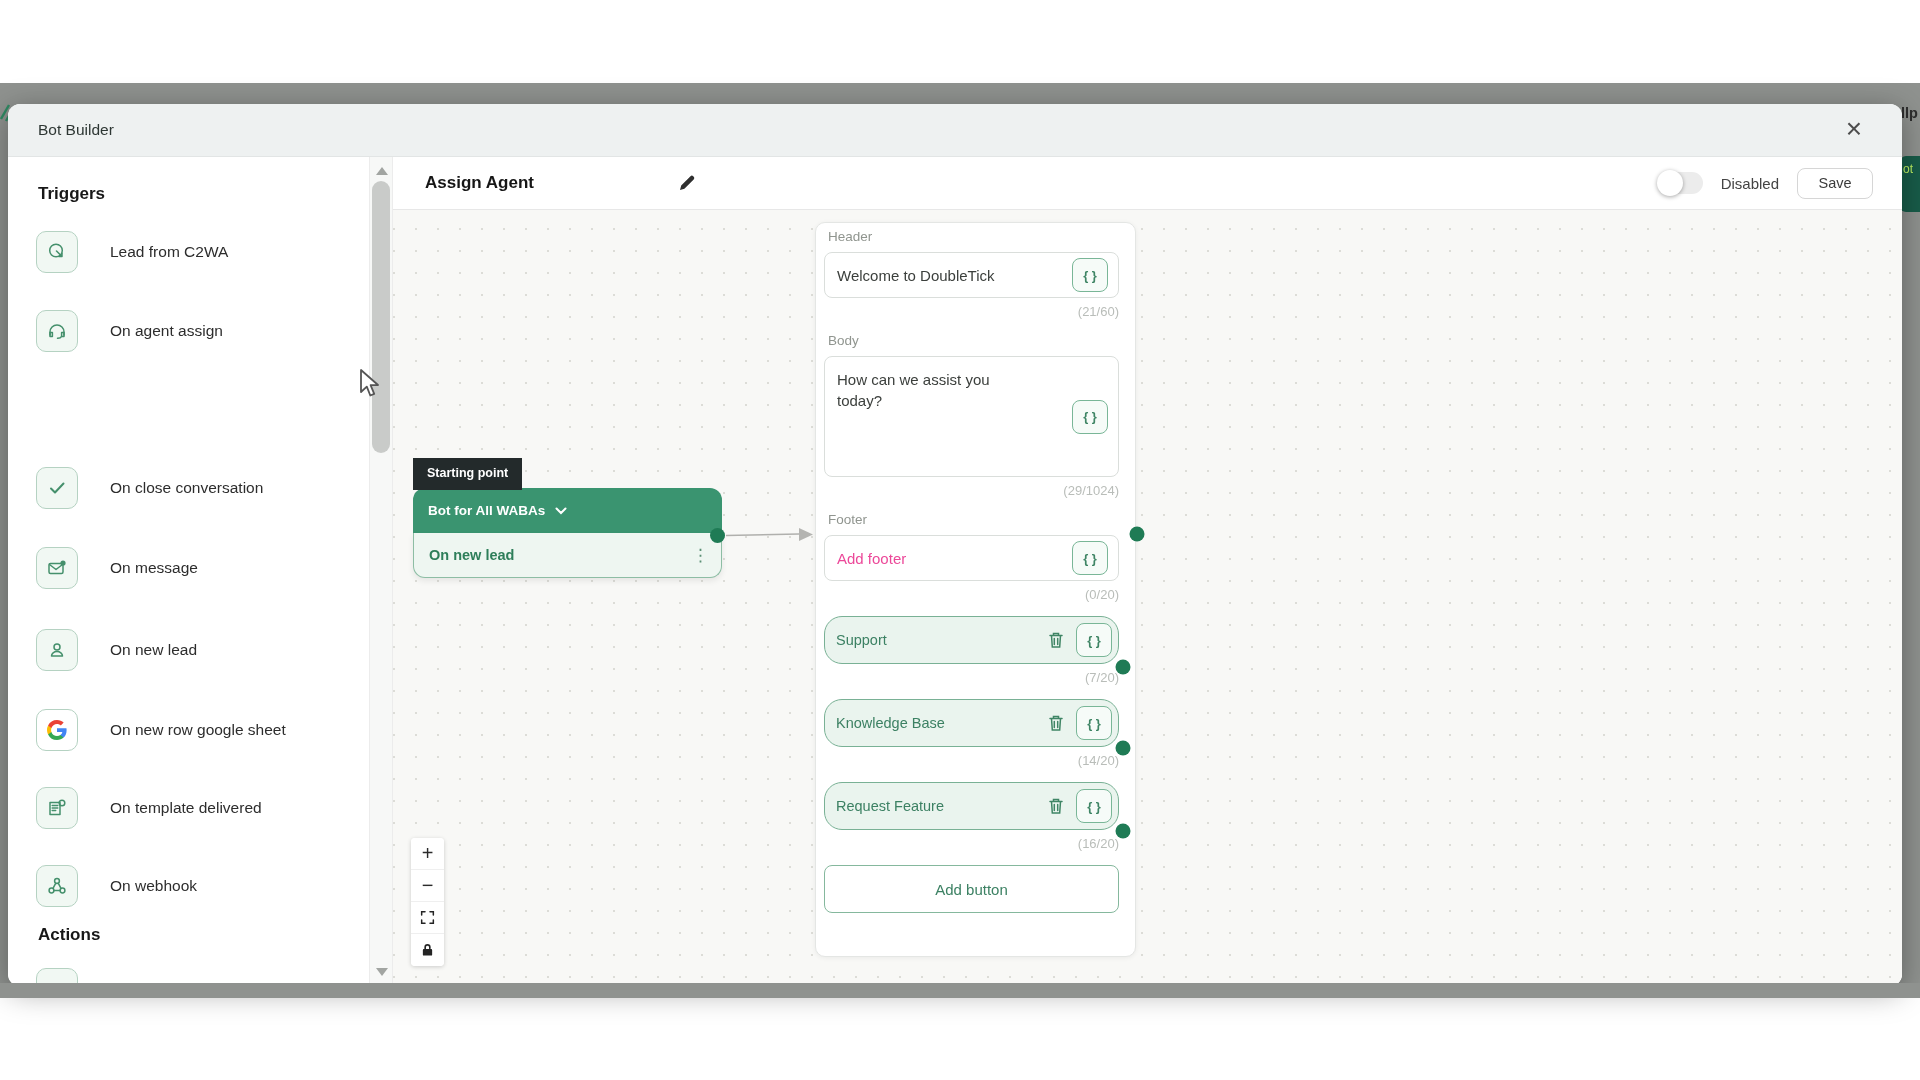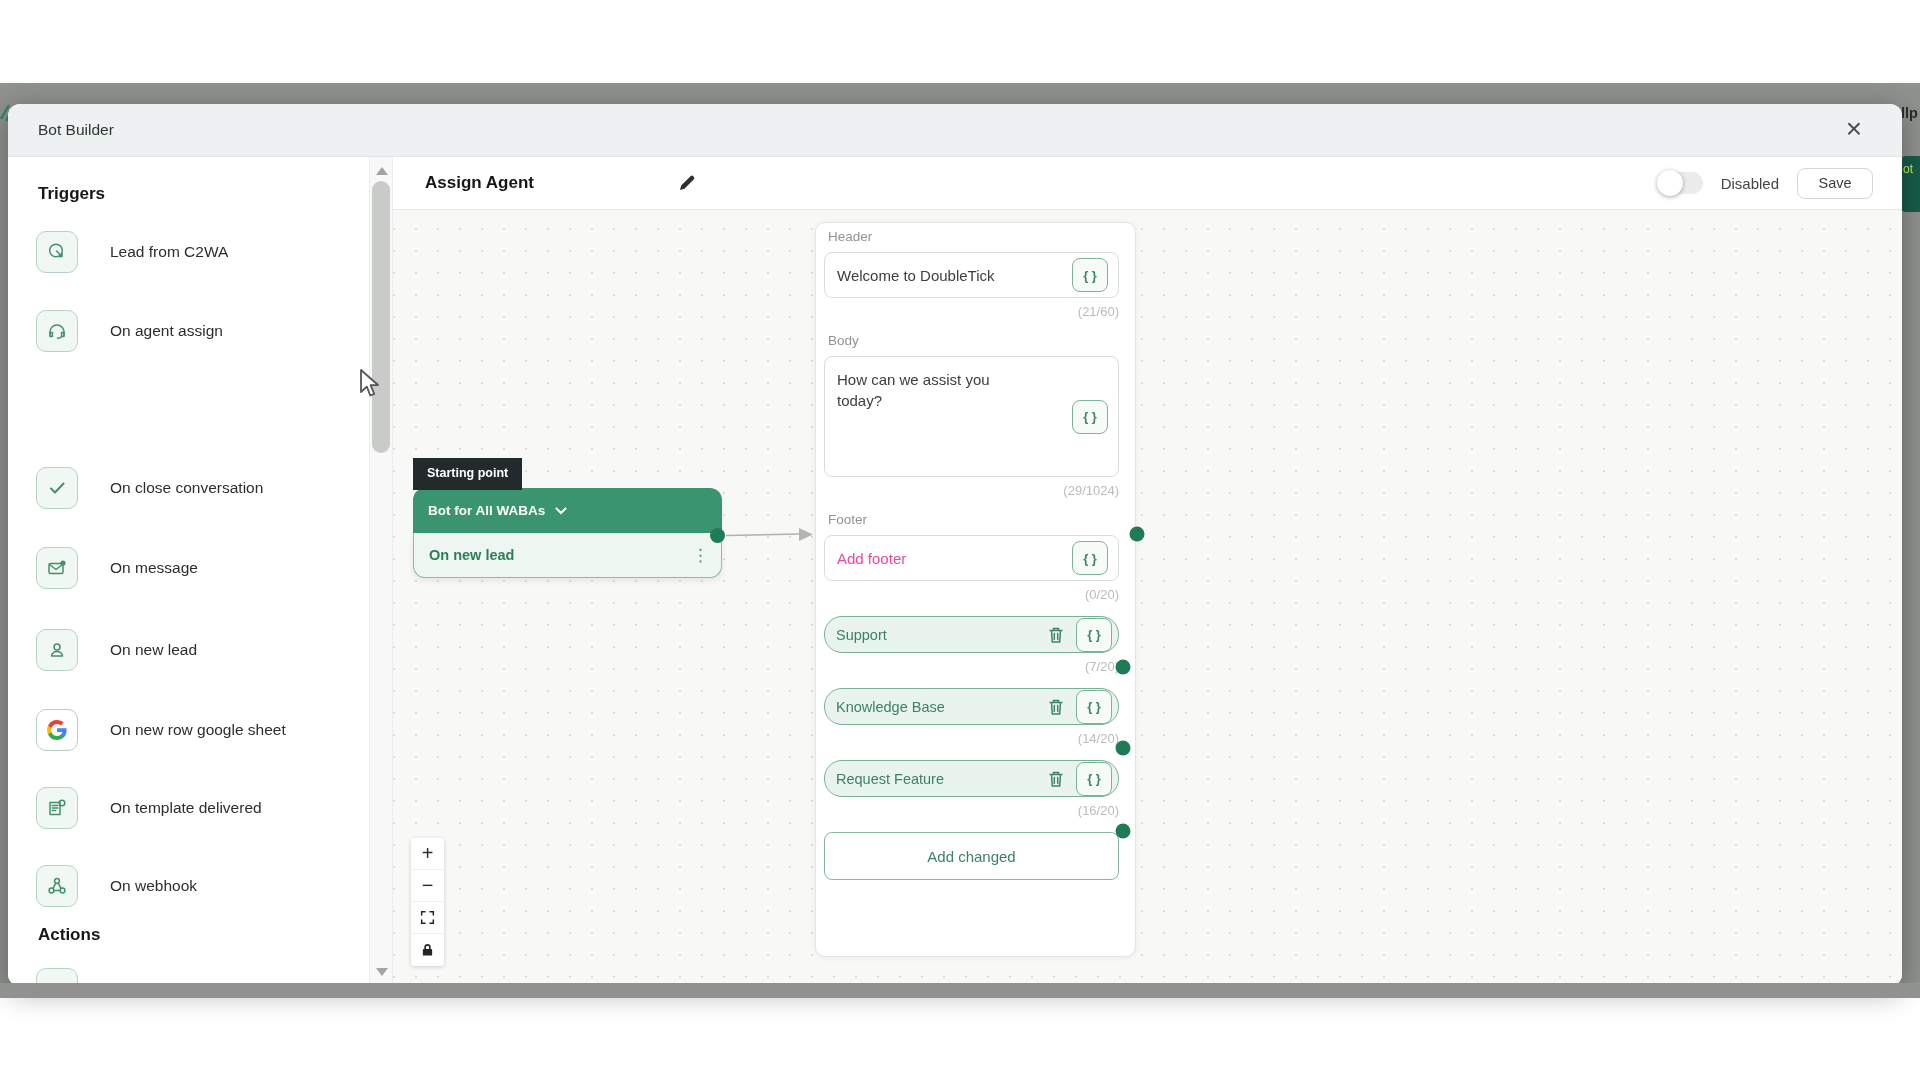--- a/index.html
+++ b/index.html
@@ -69,21 +69,21 @@
   .editor-panel { position:absolute; left:422px; top:12px; width:321px; height:735px; background:#ffffff; border:1px solid #e4e6e4; border-radius:10px; box-shadow:0 1px 5px rgba(0,0,0,.06); padding:2px 16px 0 8px; z-index:2; }
   .field-label { font-size:13.5px; color:#90958f; margin:6px 0 8px 4px; }
   .field-label.first { margin-top:4px; }
   .input-box { position:relative; width:100%; height:46px; border:1px solid #dadedb; border-radius:8px; background:#ffffff; display:flex; align-items:center; padding-left:12px; }
   .input-text { font-size:15px; color:#3b3f3c; }
   .placeholder { color:#ec4899; }
   .textarea-box { position:relative; width:100%; height:121px; border:1px solid #dadedb; border-radius:8px; background:#ffffff; padding:12px; }
   .textarea-text { font-size:15px; color:#3b3f3c; line-height:1.4; width:175px; }
   .var-chip { position:absolute; right:10px; top:50%; transform:translateY(-50%); width:36px; height:34px; border:1.4px solid #79b697; border-radius:8px; background:#f6fbf8; color:#3f8565; font-size:13px; font-weight:bold; display:flex; align-items:center; justify-content:center; cursor:default; }
   .counter { text-align:right; font-size:13px; color:#b9bdb9; margin:6px 0 14px 0; }
-  .btn-row { position:relative; width:100%; height:37px; background:#eaf4ee; border:1.3px solid #79b195; border-radius:18px; display:flex; align-items:center; padding:0 6px 0 11px; }
+  .btn-row { position:relative; width:100%; height:48px; background:#eaf4ee; border:1.3px solid #79b195; border-radius:18px; display:flex; align-items:center; padding:0 6px 0 11px; }
   .btn-row-label { font-size:14.5px; font-weight:500; color:#3c8163; flex:1; }
   .trash-btn { margin-right:12px; cursor:default; display:flex; }
   .trash-btn svg { stroke:#3f8565; fill:none; stroke-width:1.5; stroke-linecap:round; }
   .row-chip { position:static; transform:none; }
   .add-btn { width:100%; height:48px; margin-top:6px; border:1.3px solid #85b89d; border-radius:8px; background:#ffffff; color:#3c8163; font-size:15px; display:flex; align-items:center; justify-content:center; cursor:default; }
   .panel-dot { position:absolute; width:15px; height:15px; border-radius:50%; background:#1f7b55; transform:translate(-50%,-50%); z-index:3; }
 
   
   .cursor { position:absolute; left:358px; top:368px; z-index:20; }
 </style>
@@ -295,21 +295,21 @@
             <div class="btn-row-label">Request Feature</div>
             <div class="trash-btn">
               <svg width="16" height="18" viewBox="0 0 16 18">
                 <path d="M2 4.5 h12 M5.5 4.5 v-2 h5 v2 M3.5 4.5 l0.8 11.5 h7.4 l0.8-11.5 M6.3 7.5 v6 M9.7 7.5 v6"></path>
               </svg>
             </div>
             <div class="var-chip row-chip">{ }</div>
           </div>
           <div class="counter">(16/20)</div>
 
-          <div class="add-btn">Add changed</div>
+          <div class="add-btn">Add button</div>
 
           <div class="panel-dot" style="left:321px; top:311px"></div>
           <div class="panel-dot" style="left:307px; top:444px"></div>
           <div class="panel-dot" style="left:307px; top:525px"></div>
           <div class="panel-dot" style="left:307px; top:608px"></div>
         </div>
 
         <div class="zoom-controls">
           <div class="zoom-btn">+</div>
           <div class="zoom-btn">−</div>

